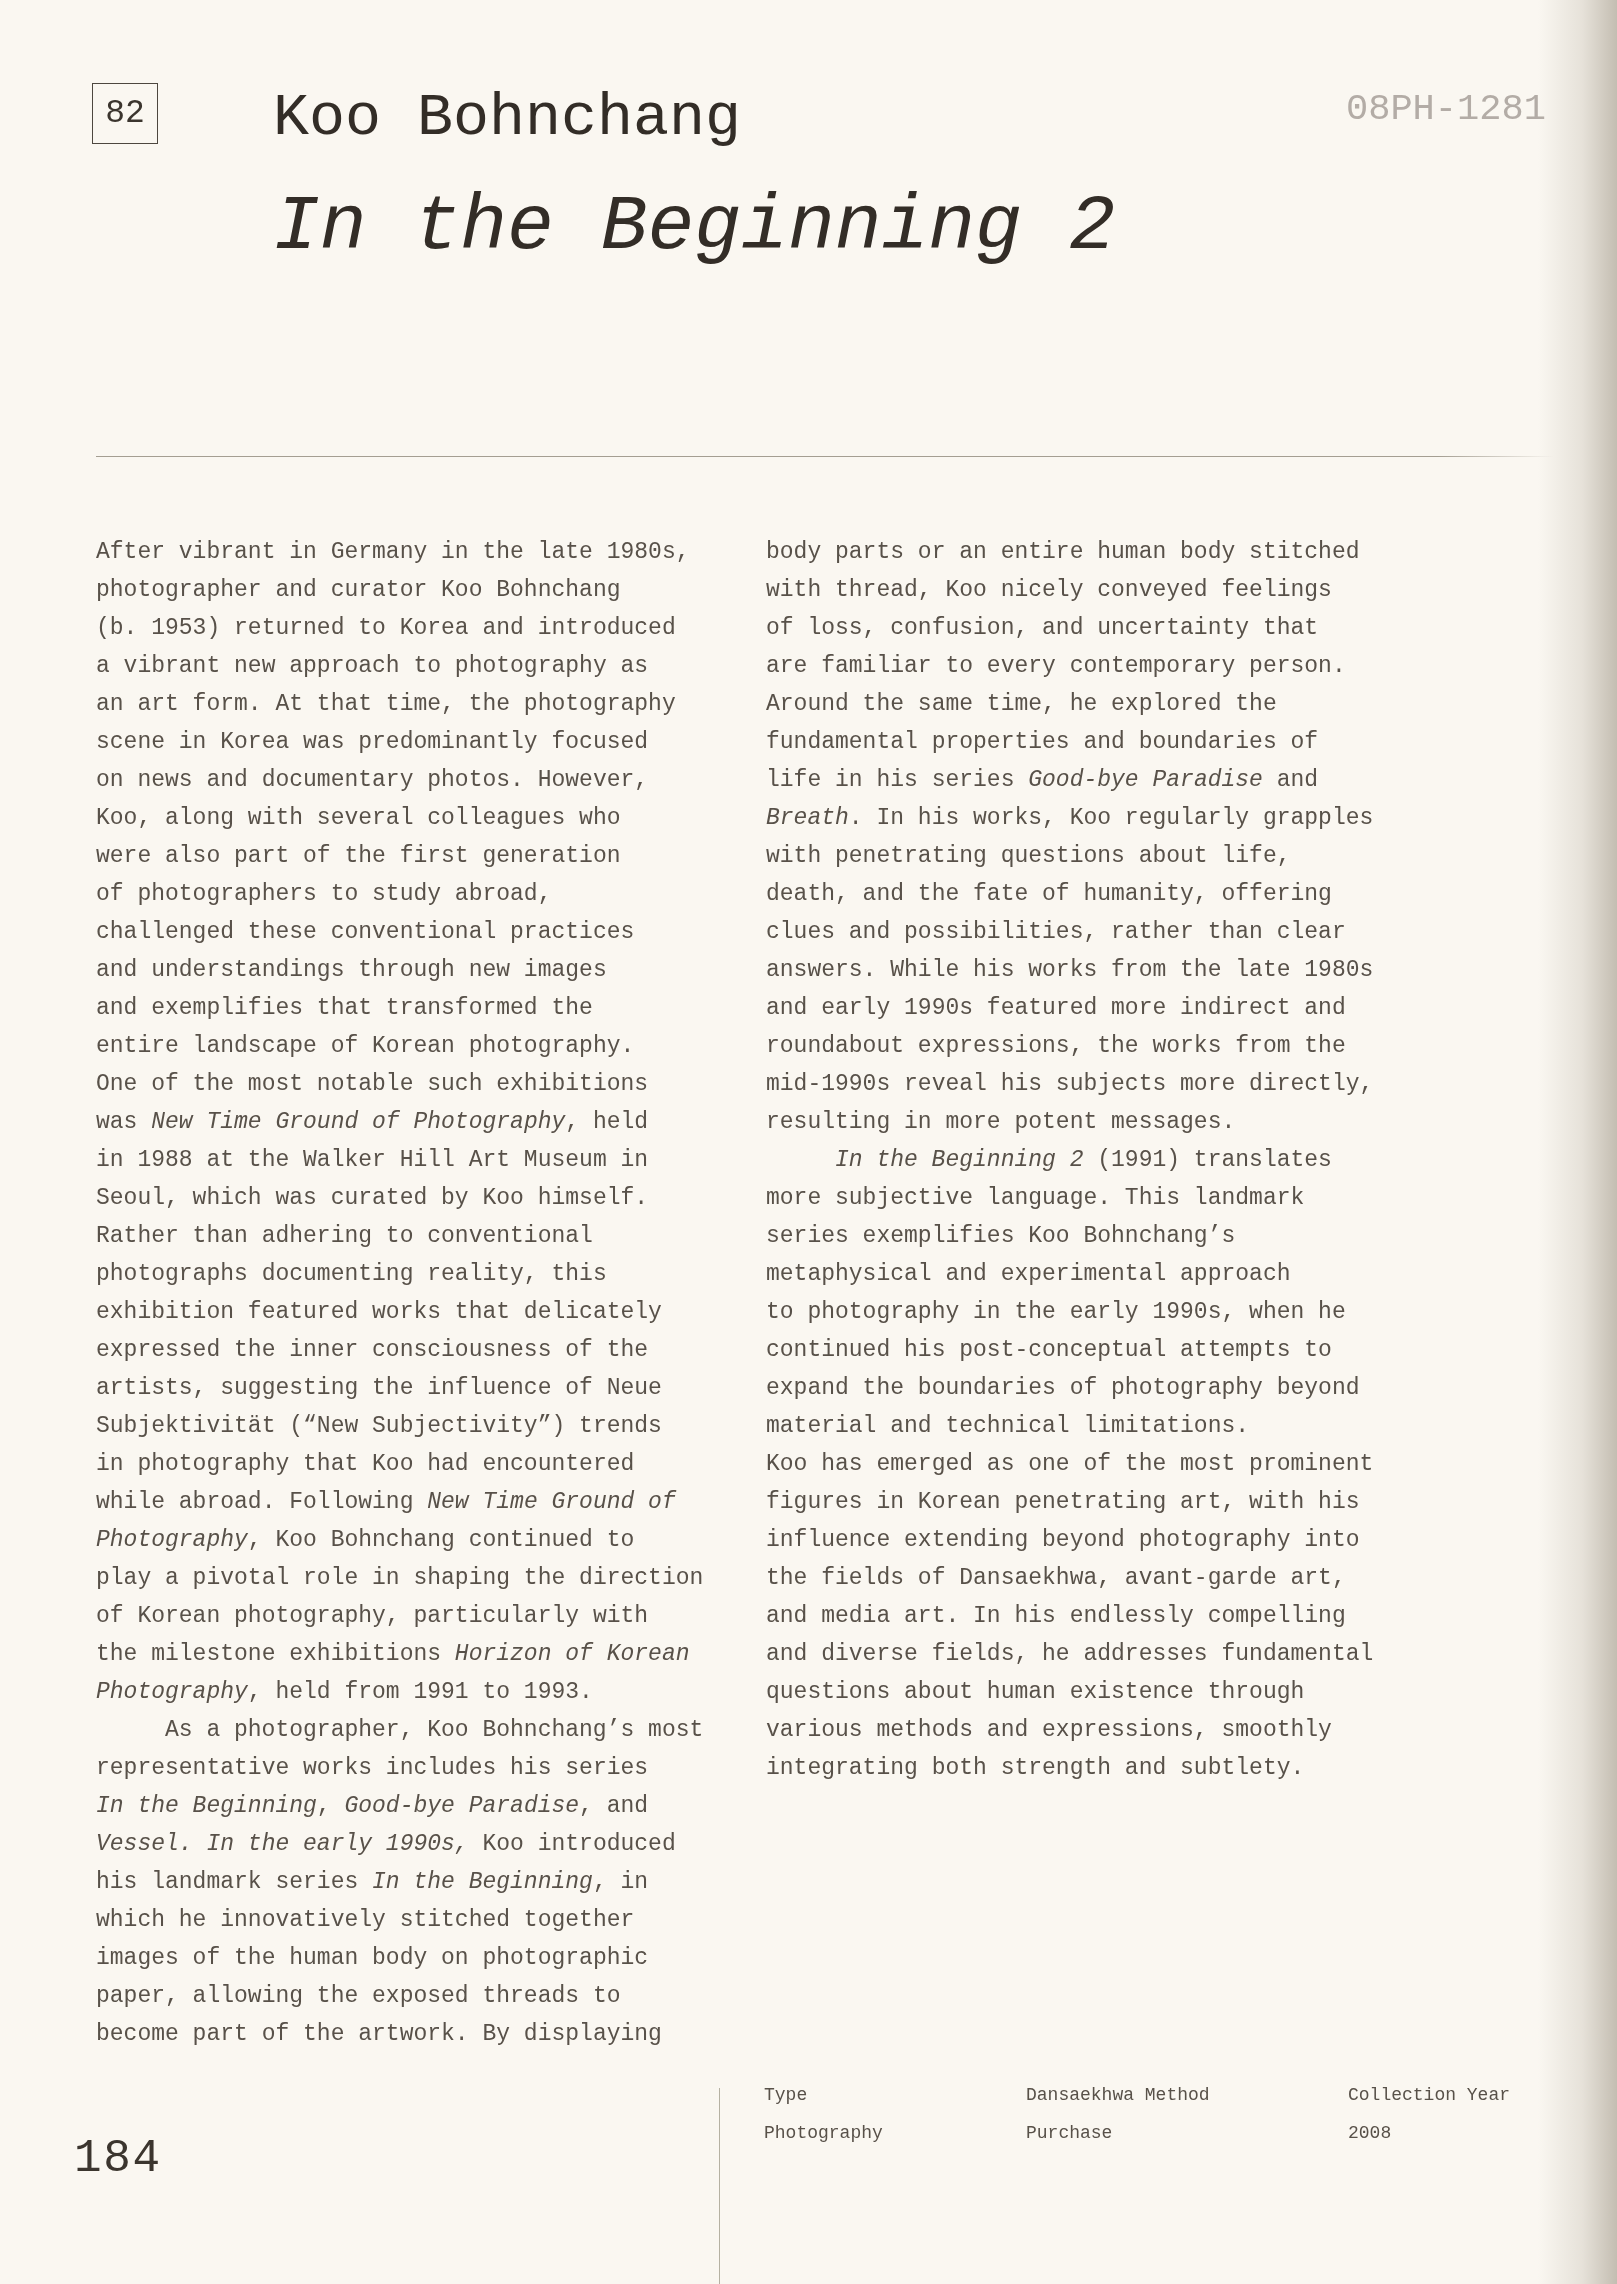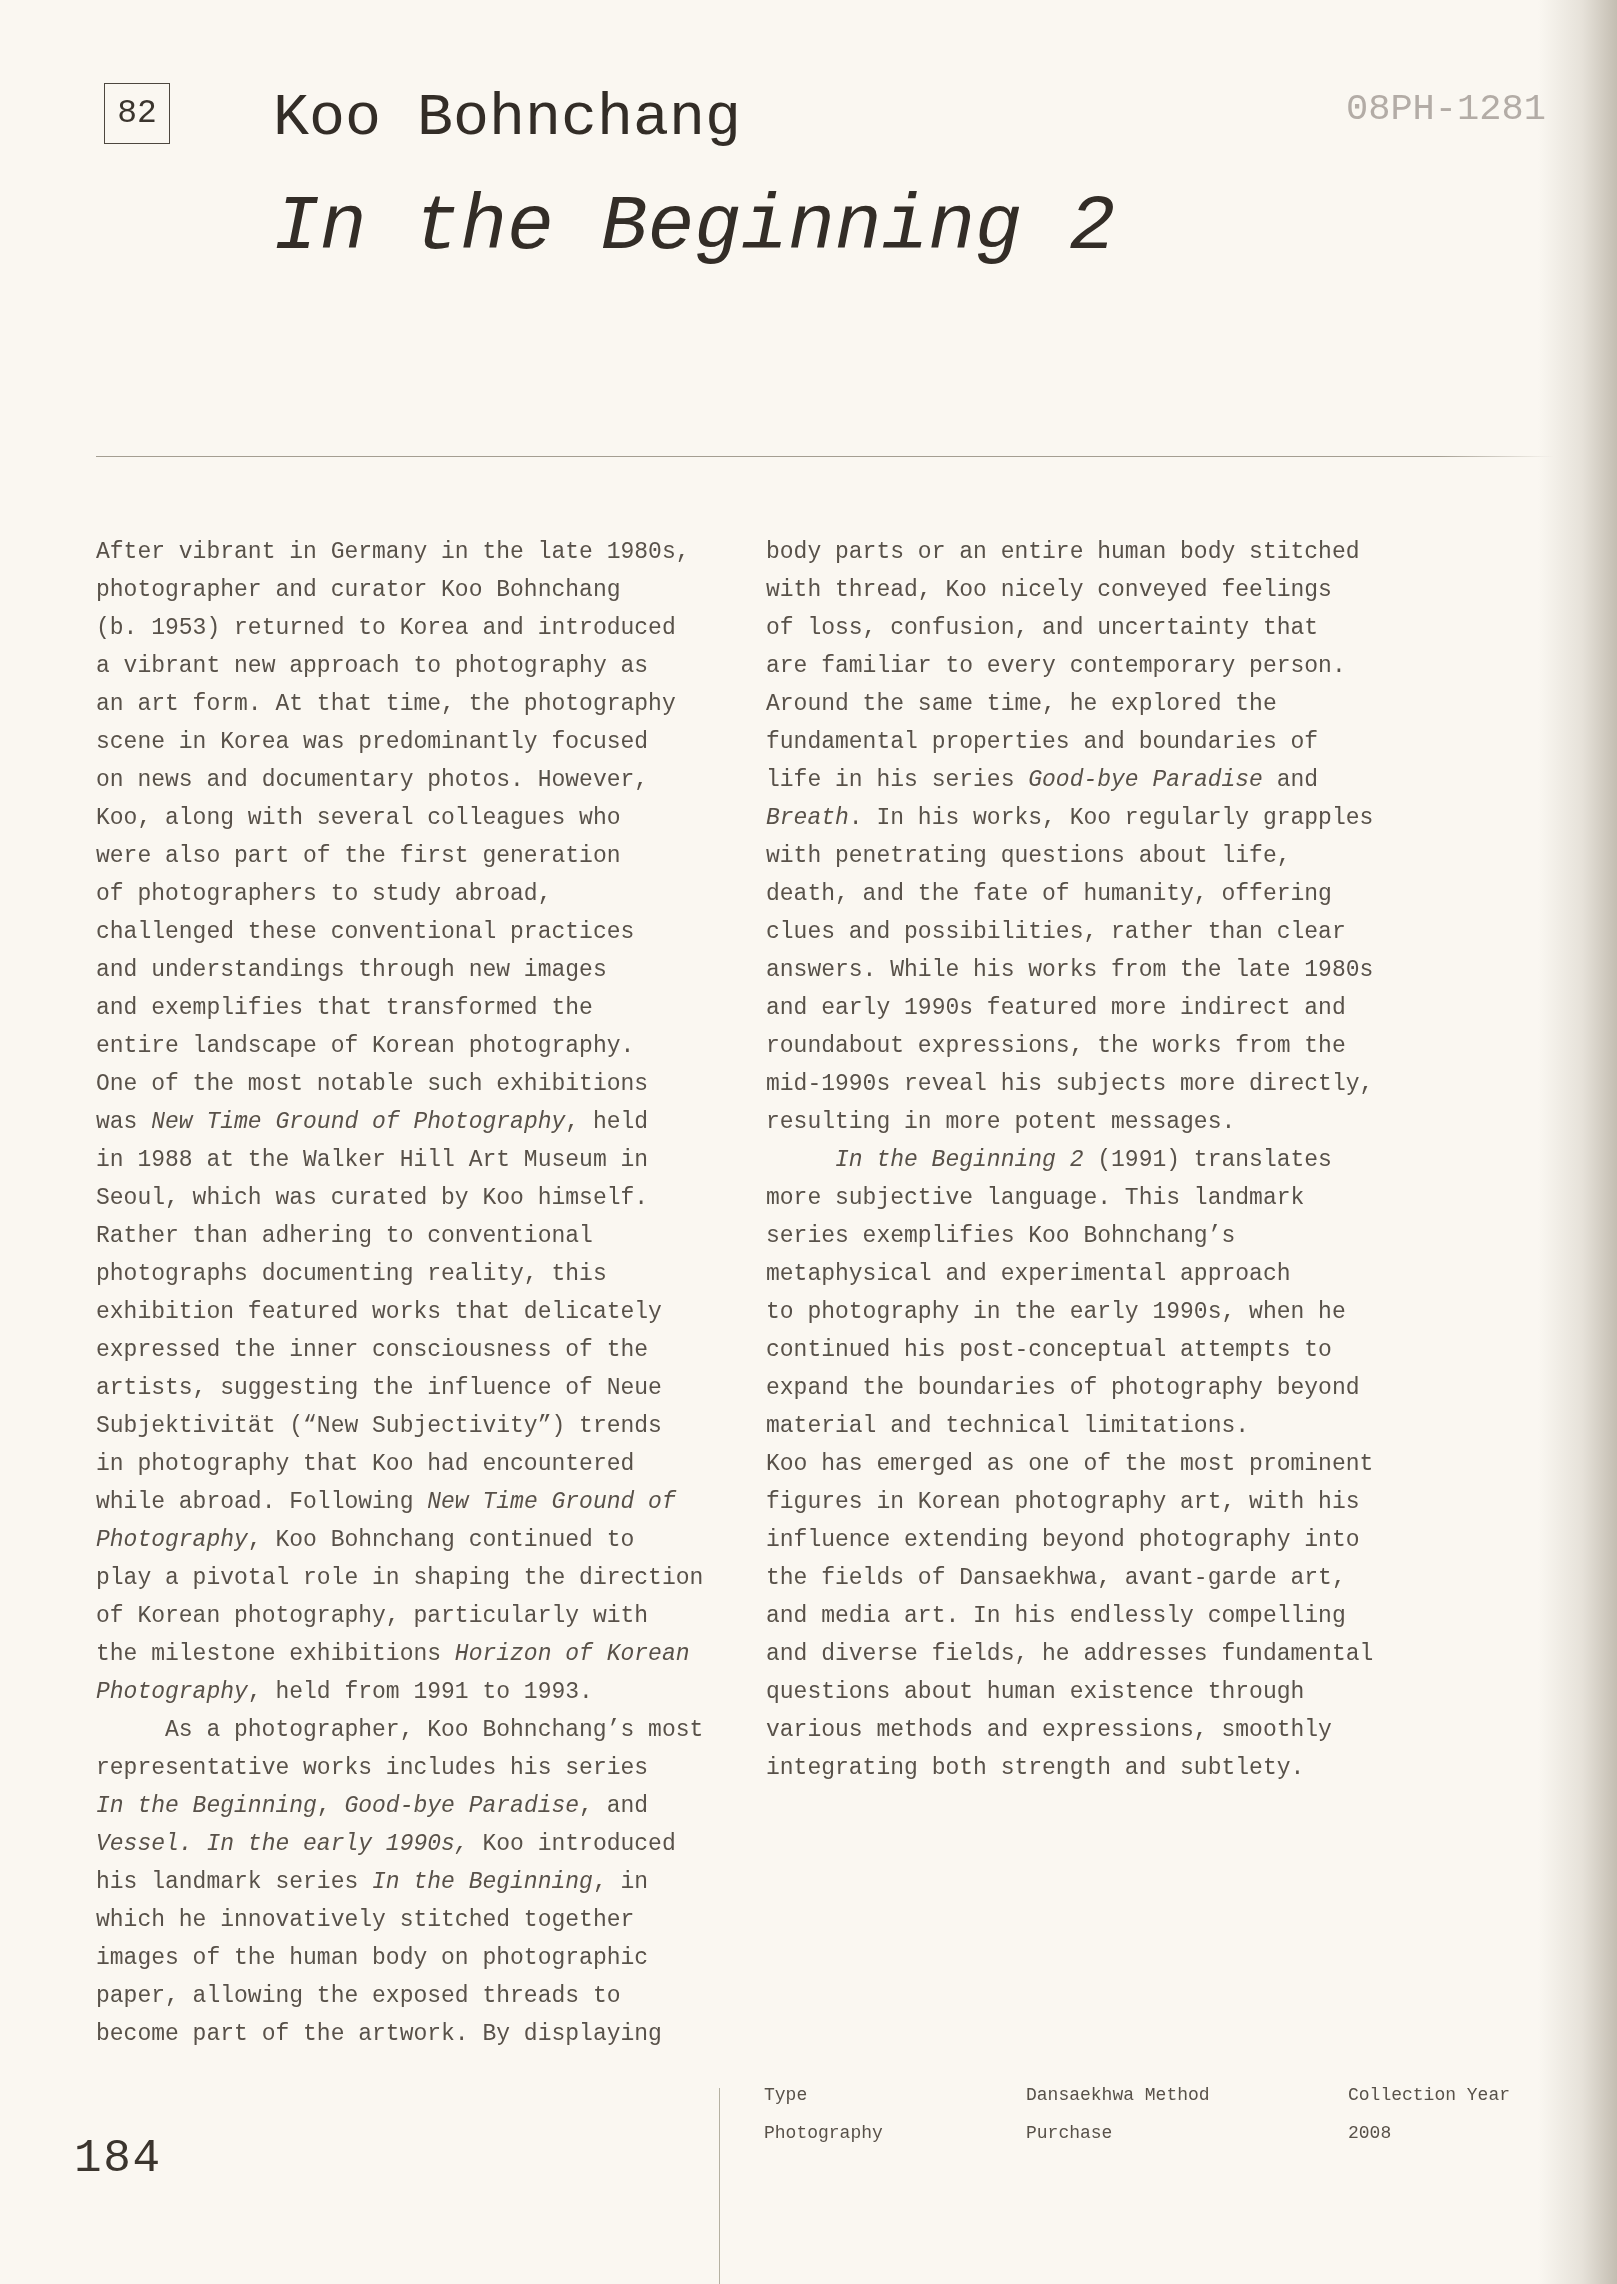--- a/index.html
+++ b/index.html
@@ -13,21 +13,21 @@
   html,body{margin:0;padding:0;background:#e8e5de;}
   .page{
     position:relative;
     width:1618px;height:2284px;
     background:var(--bg);
     overflow:hidden;
     font-family:"Liberation Mono","DejaVu Sans Mono",monospace;
     color:var(--text);
   }
   .num-box{
-    position:absolute;left:104px;top:83px;width:64px;height:59px;
+    position:absolute;left:92px;top:83px;width:64px;height:59px;
     border:1.1px solid #4d473f;
     display:flex;align-items:center;justify-content:center;
     font-size:33px;color:#3b352e;
   }
   .artist{
     position:absolute;left:273px;top:76px;
     font-size:60px;line-height:84px;
     color:var(--heading);
     white-space:pre;
   }
@@ -164,21 +164,21 @@
       <div class="tline"><span>resulting in more potent messages.</span></div>
       <div class="tline ind"><span class="it">In the Beginning 2</span><span> (1991) translates</span></div>
       <div class="tline"><span>more subjective language. This landmark</span></div>
       <div class="tline"><span>series exemplifies Koo Bohnchang’s</span></div>
       <div class="tline"><span>metaphysical and experimental approach</span></div>
       <div class="tline"><span>to photography in the early 1990s, when he</span></div>
       <div class="tline"><span>continued his post-conceptual attempts to</span></div>
       <div class="tline"><span>expand the boundaries of photography beyond</span></div>
       <div class="tline"><span>material and technical limitations.</span></div>
       <div class="tline"><span>Koo has emerged as one of the most prominent</span></div>
-      <div class="tline"><span>figures in Korean photography art, with his</span></div>
+      <div class="tline"><span>figures in Korean penetrating art, with his</span></div>
       <div class="tline"><span>influence extending beyond photography into</span></div>
       <div class="tline"><span>the fields of Dansaekhwa, avant-garde art,</span></div>
       <div class="tline"><span>and media art. In his endlessly compelling</span></div>
       <div class="tline"><span>and diverse fields, he addresses fundamental</span></div>
       <div class="tline"><span>questions about human existence through</span></div>
       <div class="tline"><span>various methods and expressions, smoothly</span></div>
       <div class="tline"><span>integrating both strength and subtlety.</span></div>
     </div>
 
   <div class="vdiv"></div>

